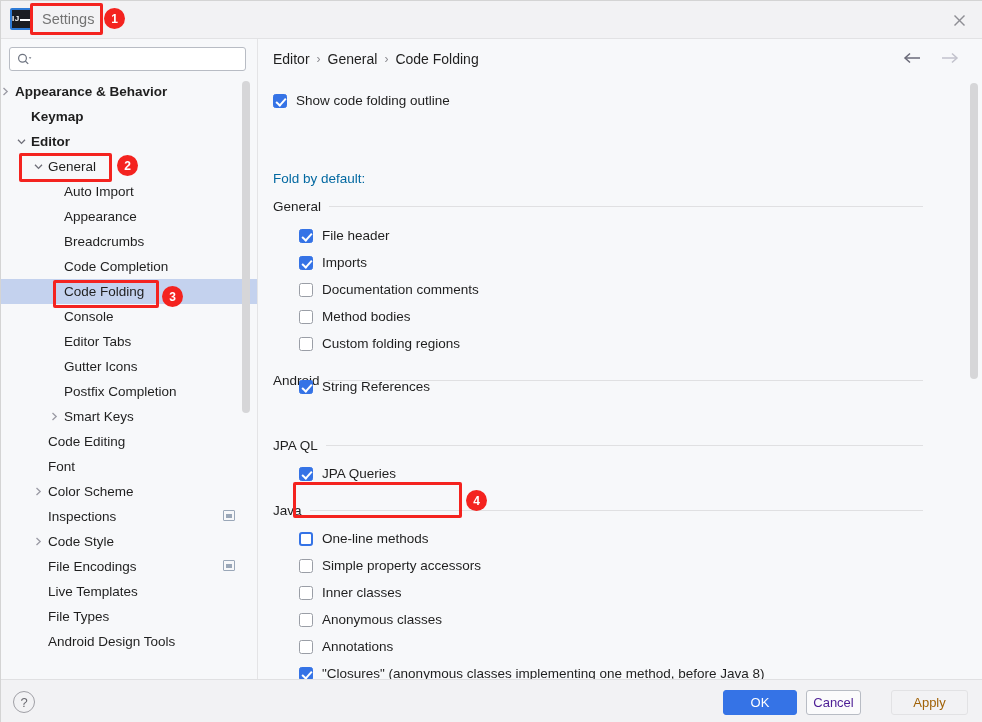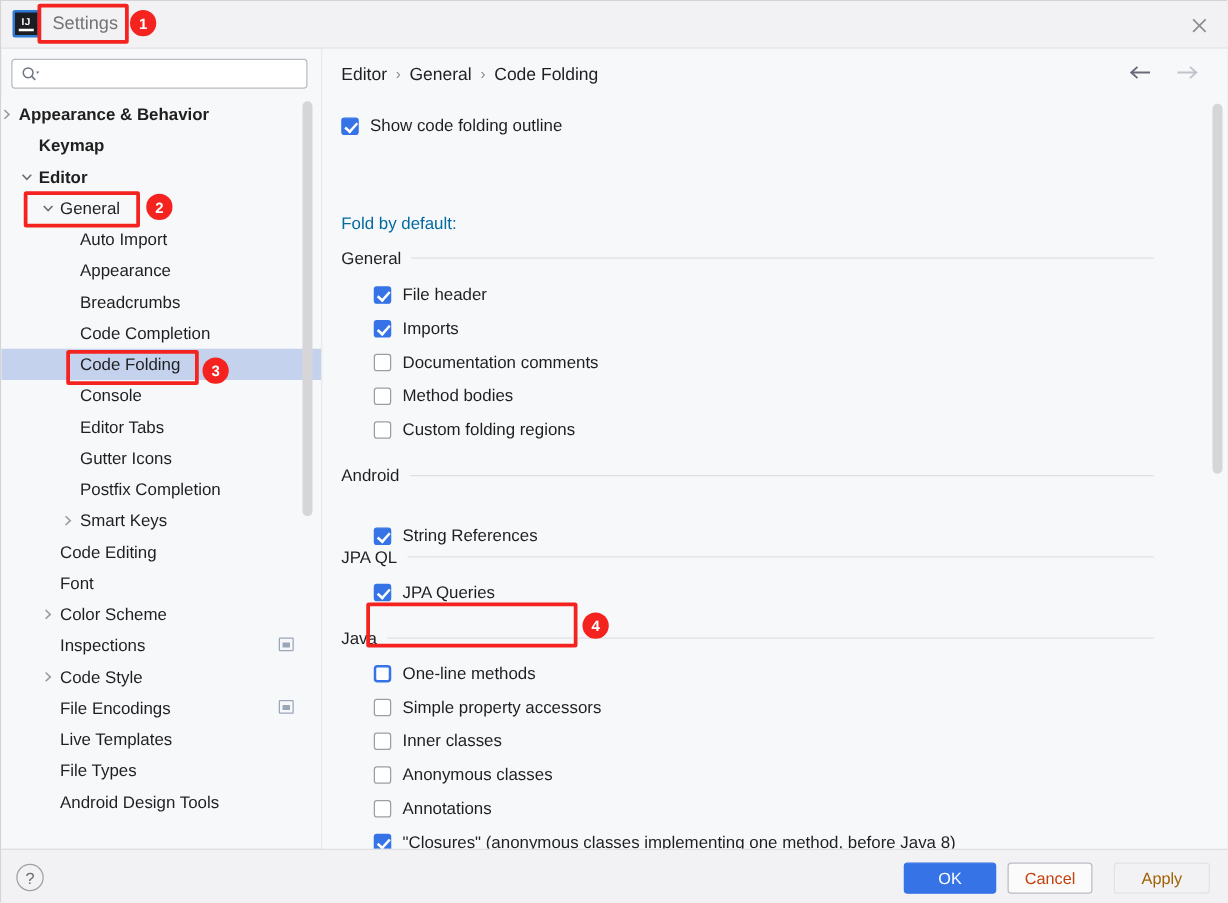--- a/index.html
+++ b/index.html
@@ -23,21 +23,21 @@
     width: 982px; height: 38px;
     background: #f2f2f4;
     border-bottom: 1px solid #e2e2e4;
   }
   .ij-logo {
     position: absolute; left: 9px; top: 7px;
     width: 22px; height: 22px;
     background: #1b1d22;
     border: 2px solid #2e7bd6;
     border-radius: 2px;
-    display: flex; flex-direction: column;
+    display: flex; flex-direction: row;
     align-items: center; justify-content: center;
   }
   .ij-logo .ij-text {
     color: #ffffff; font-size: 8px; font-weight: bold;
     line-height: 8px; letter-spacing: .5px;
     font-family: "Liberation Sans", sans-serif;
   }
   .ij-logo .ij-bar {
     width: 12px; height: 2px; background: #ffffff; margin-top: 1px;
   }
@@ -225,22 +225,22 @@
     font-family: "Liberation Sans", sans-serif;
     display: flex; align-items: center; justify-content: center;
     cursor: pointer;
   }
   .btn-ok {
     left: 722px; width: 74px;
     background: #3573e6; color: #ffffff;
     border: 1px solid #3573e6;
   }
   .btn-cancel {
-    left: 805px; width: 68px;
-    background: #fbfbfc; color: #c2410c;
+    left: 805px; width: 55px;
+    background: #fbfbfc; color: #4c1d95;
     border: 1px solid #b8bcc4;
   }
   .btn-apply {
     left: 890px; width: 77px;
     background: #f2f2f4; color: #a16207;
     border: 1px solid #e2e2e4;
     cursor: default;
   }
 
   
@@ -460,21 +460,21 @@
           <span>Method bodies</span>
         </div>
         <div class="opt-row" style="left: 41px; top: 297px;">
           <span class="cb"></span>
           <span>Custom folding regions</span>
         </div>
         <div class="sec" style="top: 334px;">
           <span class="sec-title">Android</span>
           <span class="sec-line"></span>
         </div>
-        <div class="opt-row" style="left: 41px; top: 382px;">
+        <div class="opt-row" style="left: 41px; top: 340px;">
           <span class="cb checked"></span>
           <span>String References</span>
         </div>
         <div class="sec" style="top: 399px;">
           <span class="sec-title">JPA QL</span>
           <span class="sec-line"></span>
         </div>
         <div class="opt-row" style="left: 41px; top: 427px;">
           <span class="cb checked"></span>
           <span>JPA Queries</span>

